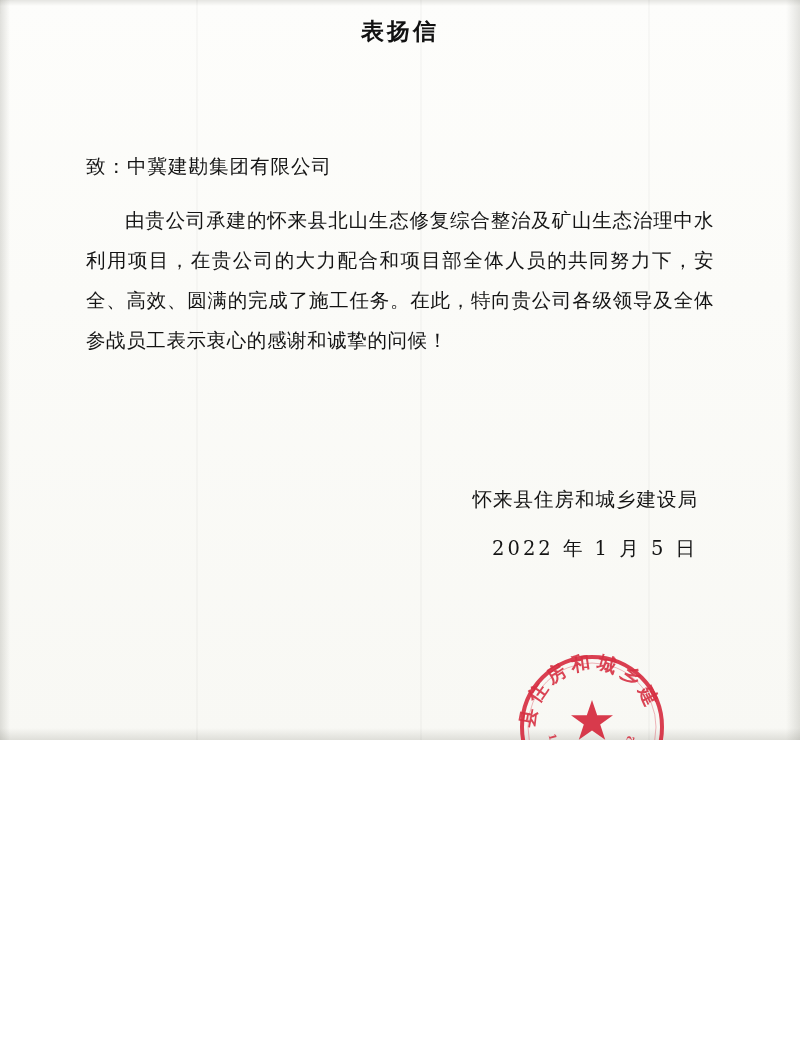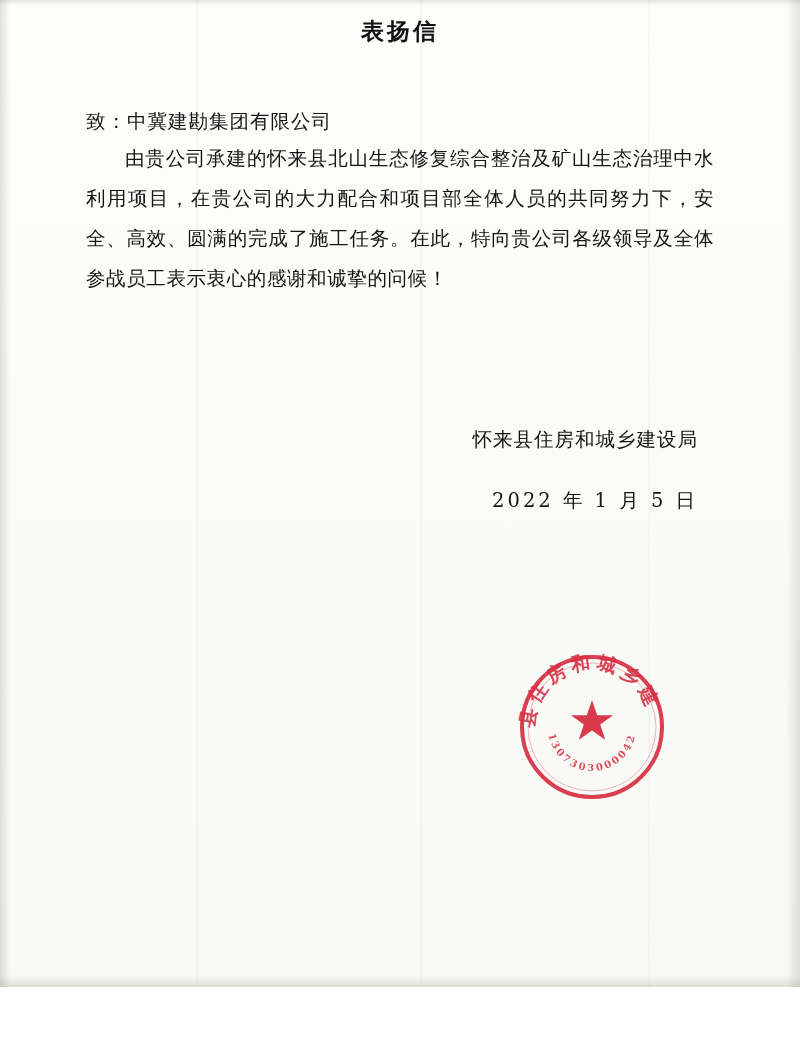--- a/index.html
+++ b/index.html
@@ -11,21 +11,21 @@
     height: 1053px;
     background: #ffffff;
     font-family: "DejaVu Serif", "Liberation Serif", serif;
     overflow: hidden;
   }
 
   
   .page {
     position: relative;
     width: 800px;
-    height: 987px;
+    height: 740px;
     background:
       linear-gradient(180deg, #fdfdfb 0%, #fbfbf8 40%, #f8f8f4 100%);
     overflow: hidden;
   }
   .paper-noise {
     position: absolute;
     inset: 0;
     pointer-events: none;
     background-image:
       linear-gradient(92deg, rgba(0,0,0,0.018) 0 1px, rgba(0,0,0,0) 1px 7px),
@@ -75,58 +75,58 @@
     font-size: 23px;
     font-weight: bold;
     letter-spacing: 3px;
     color: #121212;
     margin-top: 16px;
     margin-bottom: 0;
     font-family: "DejaVu Serif", "Liberation Serif", serif;
   }
 
   .salutation {
-    margin-top: 59px;
+    margin-top: 104px;
     font-size: 19.5px;
     color: #141414;
     letter-spacing: 1px;
     line-height: 1.6;
   }
 
   .para {
     font-size: 19.5px;
     color: #141414;
     line-height: 2.05;
     text-align: justify;
     text-justify: inter-ideograph;
     text-indent: 2em;
     margin: 10px 0 0 0;
     letter-spacing: 0.6px;
   }
-  .para.first { margin-top: 4px; font-family: Liberation Mono, monospace; }
+  .para.first { margin-top: 19px; }
 
   .signature-block {
     margin-top: 120px;
     text-align: right;
     padding-right: 16px;
     position: relative;
     z-index: 4;
   }
   .sign-org {
     font-size: 19.5px;
     color: #141414;
     letter-spacing: 1px;
     line-height: 1.9;
   }
   .sign-date {
     font-size: 19.5px;
     color: #141414;
     letter-spacing: 3px;
     line-height: 1.9;
-    margin-top: 24px;
+    margin-top: 12px;
   }
 
   
   .seal {
     position: absolute;
     left: 513px;
     top: 648px;
     width: 158px;
     height: 158px;
     z-index: 6;

